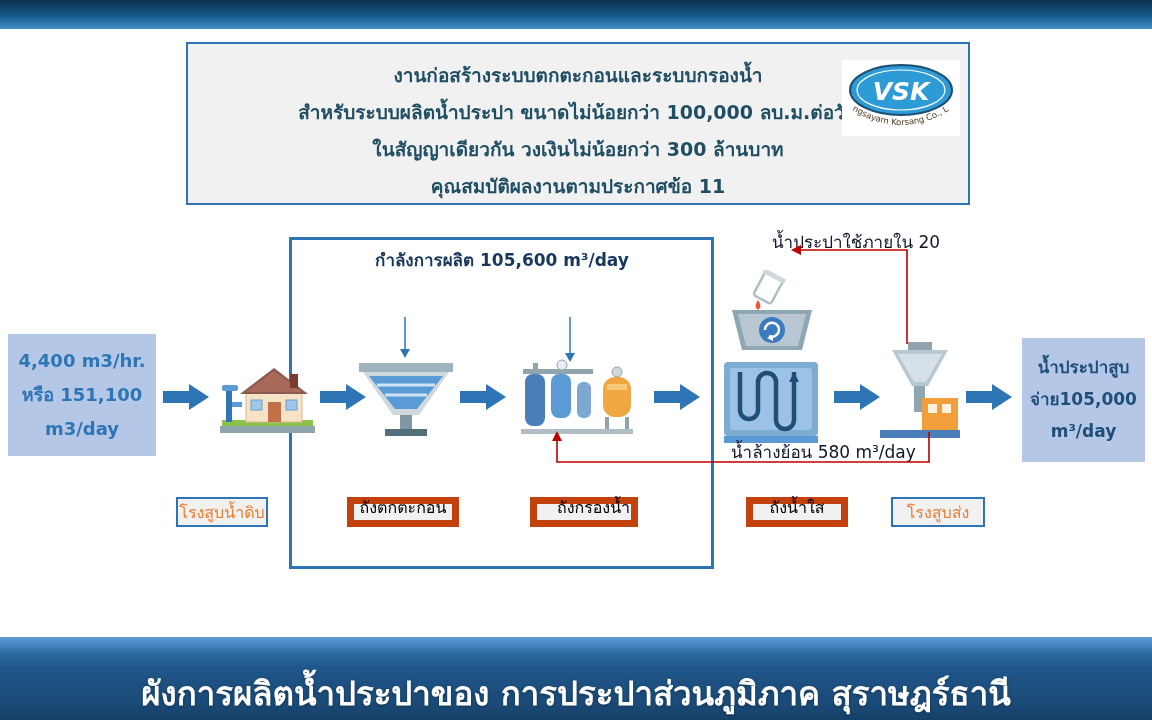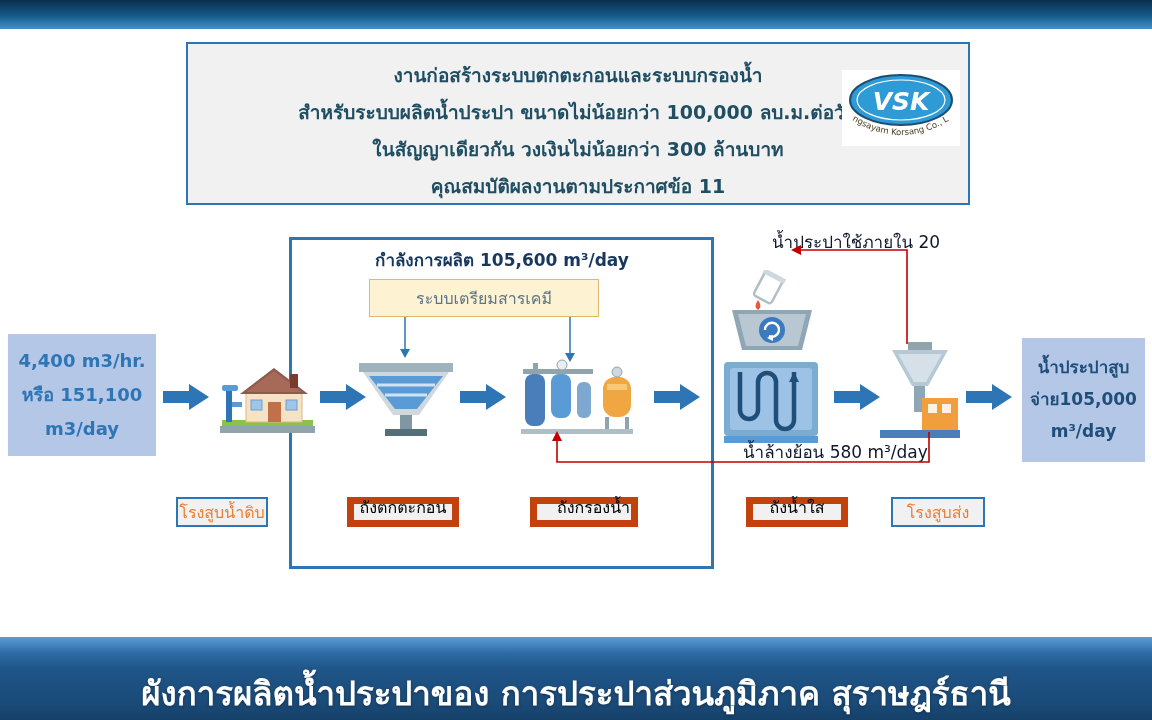--- a/index.html
+++ b/index.html
@@ -14,21 +14,21 @@
   
   .header-box{
     position:absolute;left:186px;top:42px;width:784px;height:163px;
     background:#f1f1f1;border:2px solid #2e75b6;box-sizing:border-box;z-index:1;
   }
   .header-lines{
     position:absolute;left:0;top:13px;width:100%;text-align:center;
     color:#1f4e63;font-weight:bold;font-size:19px;line-height:37px;
   }
   .logo-box{
-    position:absolute;right:8px;top:26px;width:118px;height:76px;background:#ffffff;
+    position:absolute;right:8px;top:16px;width:118px;height:76px;background:#ffffff;
   }
   
   .io-box{position:absolute;background:#b4c7e7;text-align:center;font-weight:bold;box-sizing:border-box;z-index:2;}
   .input-box{left:8px;top:334px;width:148px;height:122px;color:#2e75b6;font-size:18px;line-height:34px;padding-top:10px;}
   .output-box{left:1022px;top:338px;width:123px;height:124px;color:#1f4e79;font-size:17px;line-height:32px;padding-top:13px;}
   .big-box{
     position:absolute;left:289px;top:237px;width:425px;height:332px;
     border:3px solid #2e75b6;box-sizing:border-box;z-index:1;background:transparent;
   }
   .capacity{
@@ -86,23 +86,20 @@
           <textPath href="#logoArc" startOffset="50%" text-anchor="middle">Vongsayam Korsang Co., Ltd.</textPath>
         </text>
       </svg>
     </div>
   </div>
 
   <div class="big-box"></div>
 
   <div class="capacity">กำลังการผลิต 105,600 m³/day</div>
 
-  <div class="chem-box">
-    <span>ระบบเตรียมสารเคมี</span>
-  </div>
 
   <div class="io-box input-box">
     <div>4,400 m3/hr.</div>
     <div>หรือ 151,100</div>
     <div>m3/day</div>
   </div>
   <div class="io-box output-box">
     <div>น้ำประปาสูบ</div>
     <div>จ่าย105,000</div>
     <div>m³/day</div>
@@ -240,21 +237,21 @@
     <span>ถังกรองน้ำ</span>
   </div>
   <div class="chip chip-tank" style="left:726px;width:102px;margin-left:20px;">
     <span>ถังน้ำใส</span>
   </div>
   <div class="chip chip-pump" style="left:891px;width:94px;">
     <span>โรงสูบส่ง</span>
   </div>
 
   <div class="note" style="left:772px;top:228px;">น้ำประปาใช้ภายใน 20</div>
-  <div class="note" style="left:731px;top:438px;margin-left:12px;">น้ำล้างย้อน 580 m³/day</div>
+  <div class="note" style="left:731px;top:438px;">น้ำล้างย้อน 580 m³/day</div>
 
   <svg class="overlay" width="1152" height="720">
     <g stroke="#2e75b6" stroke-width="1.5" fill="#2e75b6">
       <line x1="405" y1="317" x2="405" y2="349"></line>
       <polygon points="405,358 400,349 410,349" stroke="none"></polygon>
       <line x1="570" y1="317" x2="570" y2="353"></line>
       <polygon points="570,362 565,353 575,353" stroke="none"></polygon>
     </g>
     <g stroke="#c00000" stroke-width="1.6" fill="none">
       <polyline points="907,344 907,250 801,250"></polyline>

